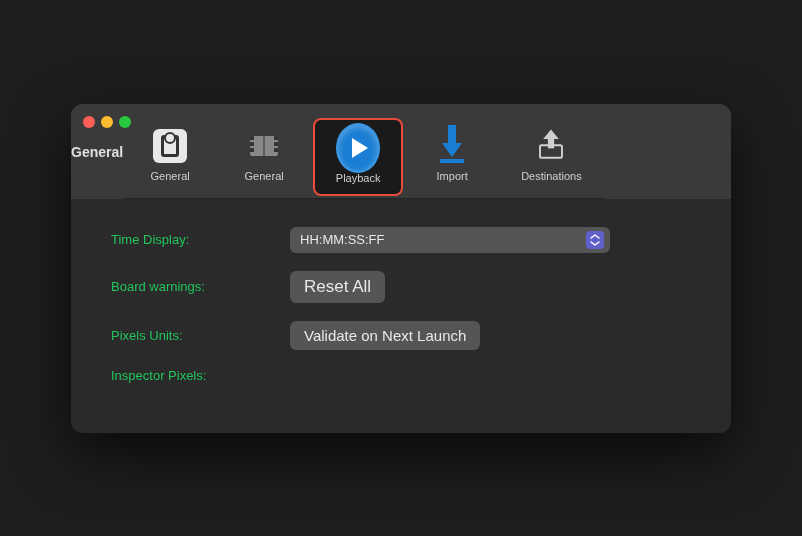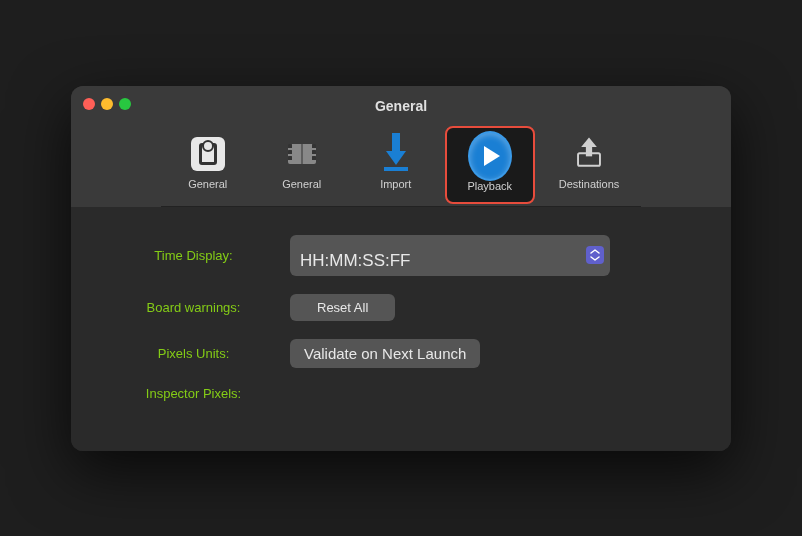--- a/index.html
+++ b/index.html
@@ -19,21 +19,20 @@
       background: #2a2a2a;
       border-radius: 12px;
       overflow: hidden;
       box-shadow: 0 20px 60px rgba(0,0,0,0.7);
     }
 
     
     .title-bar {
       background: #3a3a3a;
       display: flex;
-      flex-direction: column;
       align-items: center;
       padding: 12px 0 0 0;
       position: relative;
     }
 
     .traffic-lights {
       position: absolute;
       left: 12px;
       top: 12px;
       display: flex;
@@ -168,24 +167,24 @@
       padding: 28px 40px 32px;
     }
 
     .form-row {
       display: flex;
       align-items: center;
       margin-bottom: 18px;
     }
 
     .form-label {
-      color: #84cc16;
+      color: #22c55e;
       font-size: 13px;
       font-weight: 500;
-      text-align: center;
+      text-align: left;
       width: 165px;
       margin-right: 14px;
       flex-shrink: 0;
     }
 
     .form-control {
       flex: 1;
     }
 
     .select-wrapper {
@@ -193,22 +192,22 @@
       display: inline-block;
       width: 100%;
       max-width: 320px;
     }
 
     .select-wrapper select {
       background: #555;
       border: none;
       border-radius: 6px;
       color: #e8e8e8;
-      font-size: 17px;
-      padding: 16px 32px 6px 10px;
+      font-size: 13px;
+      padding: 5px 32px 6px 10px;
       appearance: none;
       cursor: pointer;
       width: 100%;
       outline: none;
     }
 
     .chevron-icon {
       position: absolute;
       right: 6px;
       top: 50%;
@@ -227,22 +226,22 @@
       width: 12px;
       height: 12px;
     }
 
     
     .btn {
       background: #555;
       border: none;
       border-radius: 6px;
       color: #e8e8e8;
-      font-size: 13px;
-      padding: 6px 27px;
+      font-size: 17px;
+      padding: 6px 14px;
       cursor: pointer;
       display: inline-block;
     }
 
     
     .btn-validate {
       background: #555;
       border: none;
       border-radius: 6px;
       color: #e8e8e8;
@@ -285,38 +284,38 @@
             <rect x="4" y="20" width="4" height="4" rx="0.5" fill="#333"></rect>
             <rect x="28" y="8" width="4" height="4" rx="0.5" fill="#333"></rect>
             <rect x="28" y="14" width="4" height="4" rx="0.5" fill="#333"></rect>
             <rect x="28" y="20" width="4" height="4" rx="0.5" fill="#333"></rect>
             <line x1="18" y1="8" x2="18" y2="28" stroke="#333" stroke-width="1"></line>
           </svg>
         </div>
         <span class="toolbar-label">General</span>
       </div>
 
+      <div class="toolbar-item active">
+        <div class="toolbar-icon">
+          <div class="icon-playback">
+            <div class="play-triangle"></div>
+          </div>
+        </div>
+        <span class="toolbar-label">Playback</span>
+      </div>
+
       <div class="toolbar-item">
         <div class="toolbar-icon">
           <svg viewBox="0 0 36 46" width="36" height="46" fill="none" xmlns="http://www.w3.org/2000/svg">
             <rect x="14" y="2" width="8" height="18" fill="#1a7fd4"></rect>
             <polygon points="8,20 28,20 18,34" fill="#1a7fd4"></polygon>
             <rect x="6" y="36" width="24" height="4" fill="#1a7fd4"></rect>
           </svg>
         </div>
         <span class="toolbar-label">Import</span>
-      </div>
-
-      <div class="toolbar-item active">
-        <div class="toolbar-icon">
-          <div class="icon-playback">
-            <div class="play-triangle"></div>
-          </div>
-        </div>
-        <span class="toolbar-label">Playback</span>
       </div>
 
       <div class="toolbar-item">
         <div class="toolbar-icon icon-destinations">
           <svg viewBox="0 0 36 46" width="36" height="46" fill="none" xmlns="http://www.w3.org/2000/svg">
 
             <rect x="4" y="22" width="28" height="16" rx="2" stroke="#d0d0d0" stroke-width="2.5" fill="none"></rect>
             <rect x="14" y="8" width="8" height="18" fill="#d0d0d0"></rect>
             <polygon points="8,14 28,14 18,2" fill="#d0d0d0"></polygon>
           </svg>

